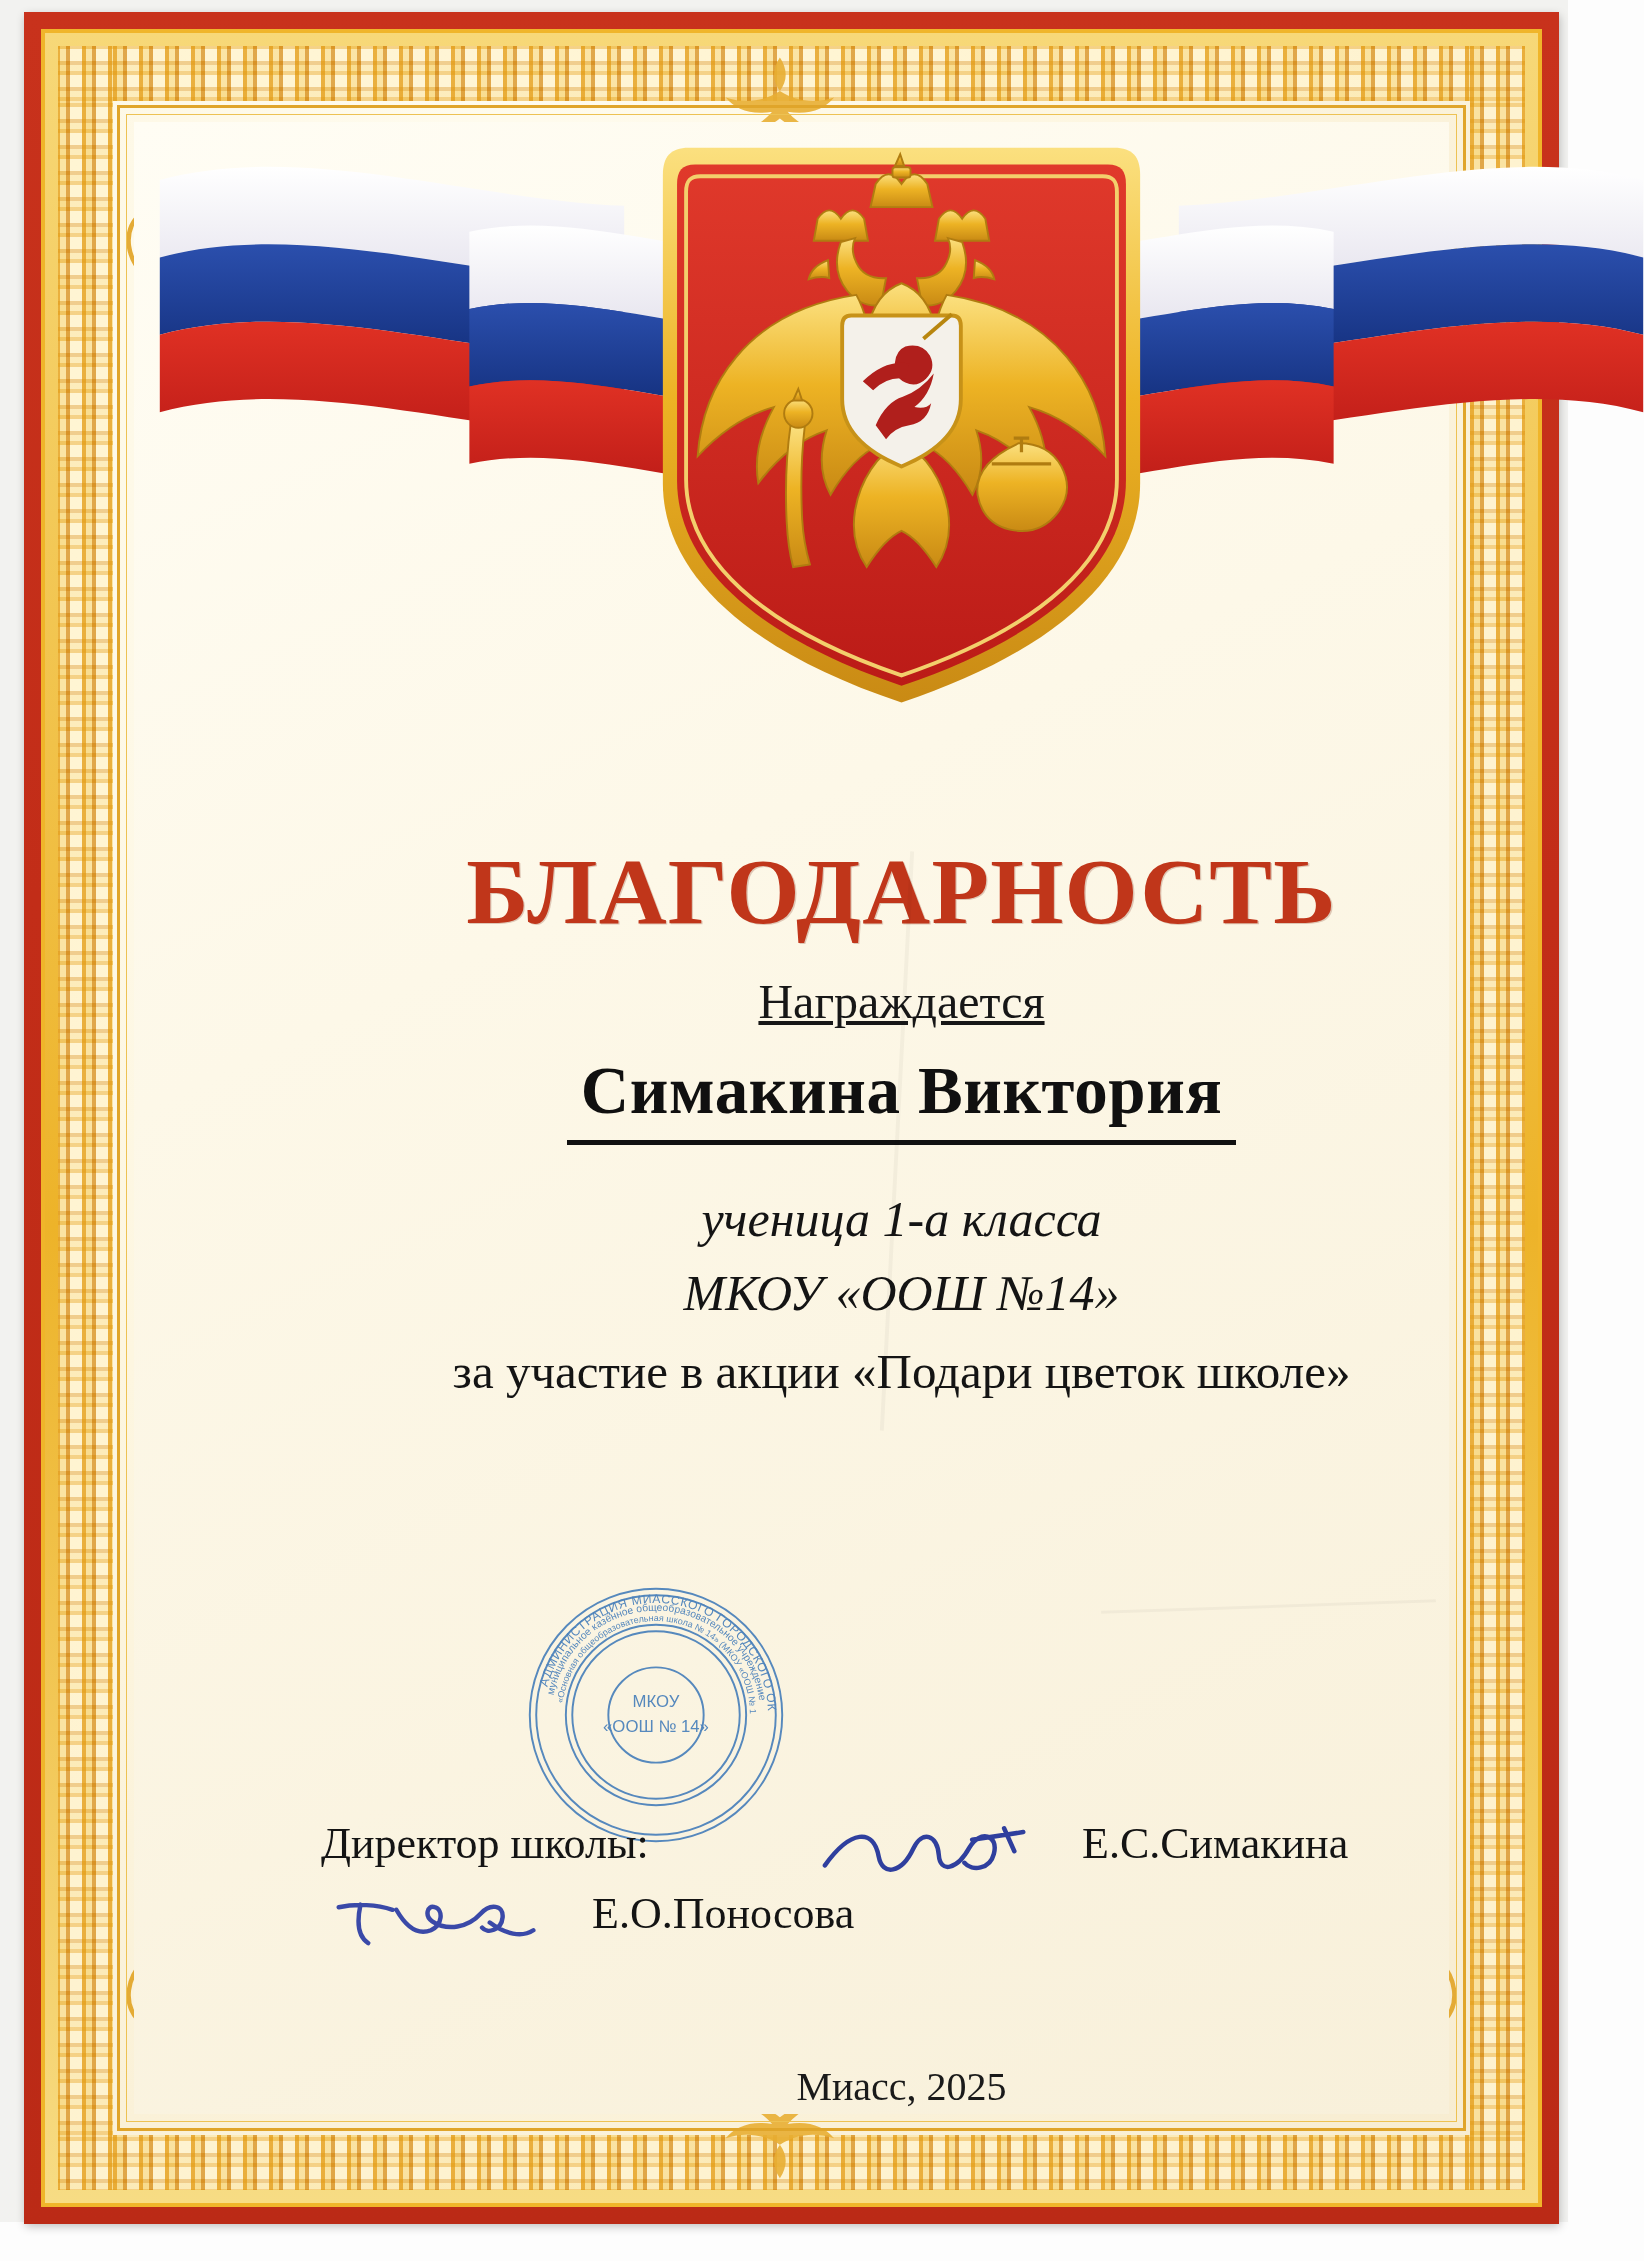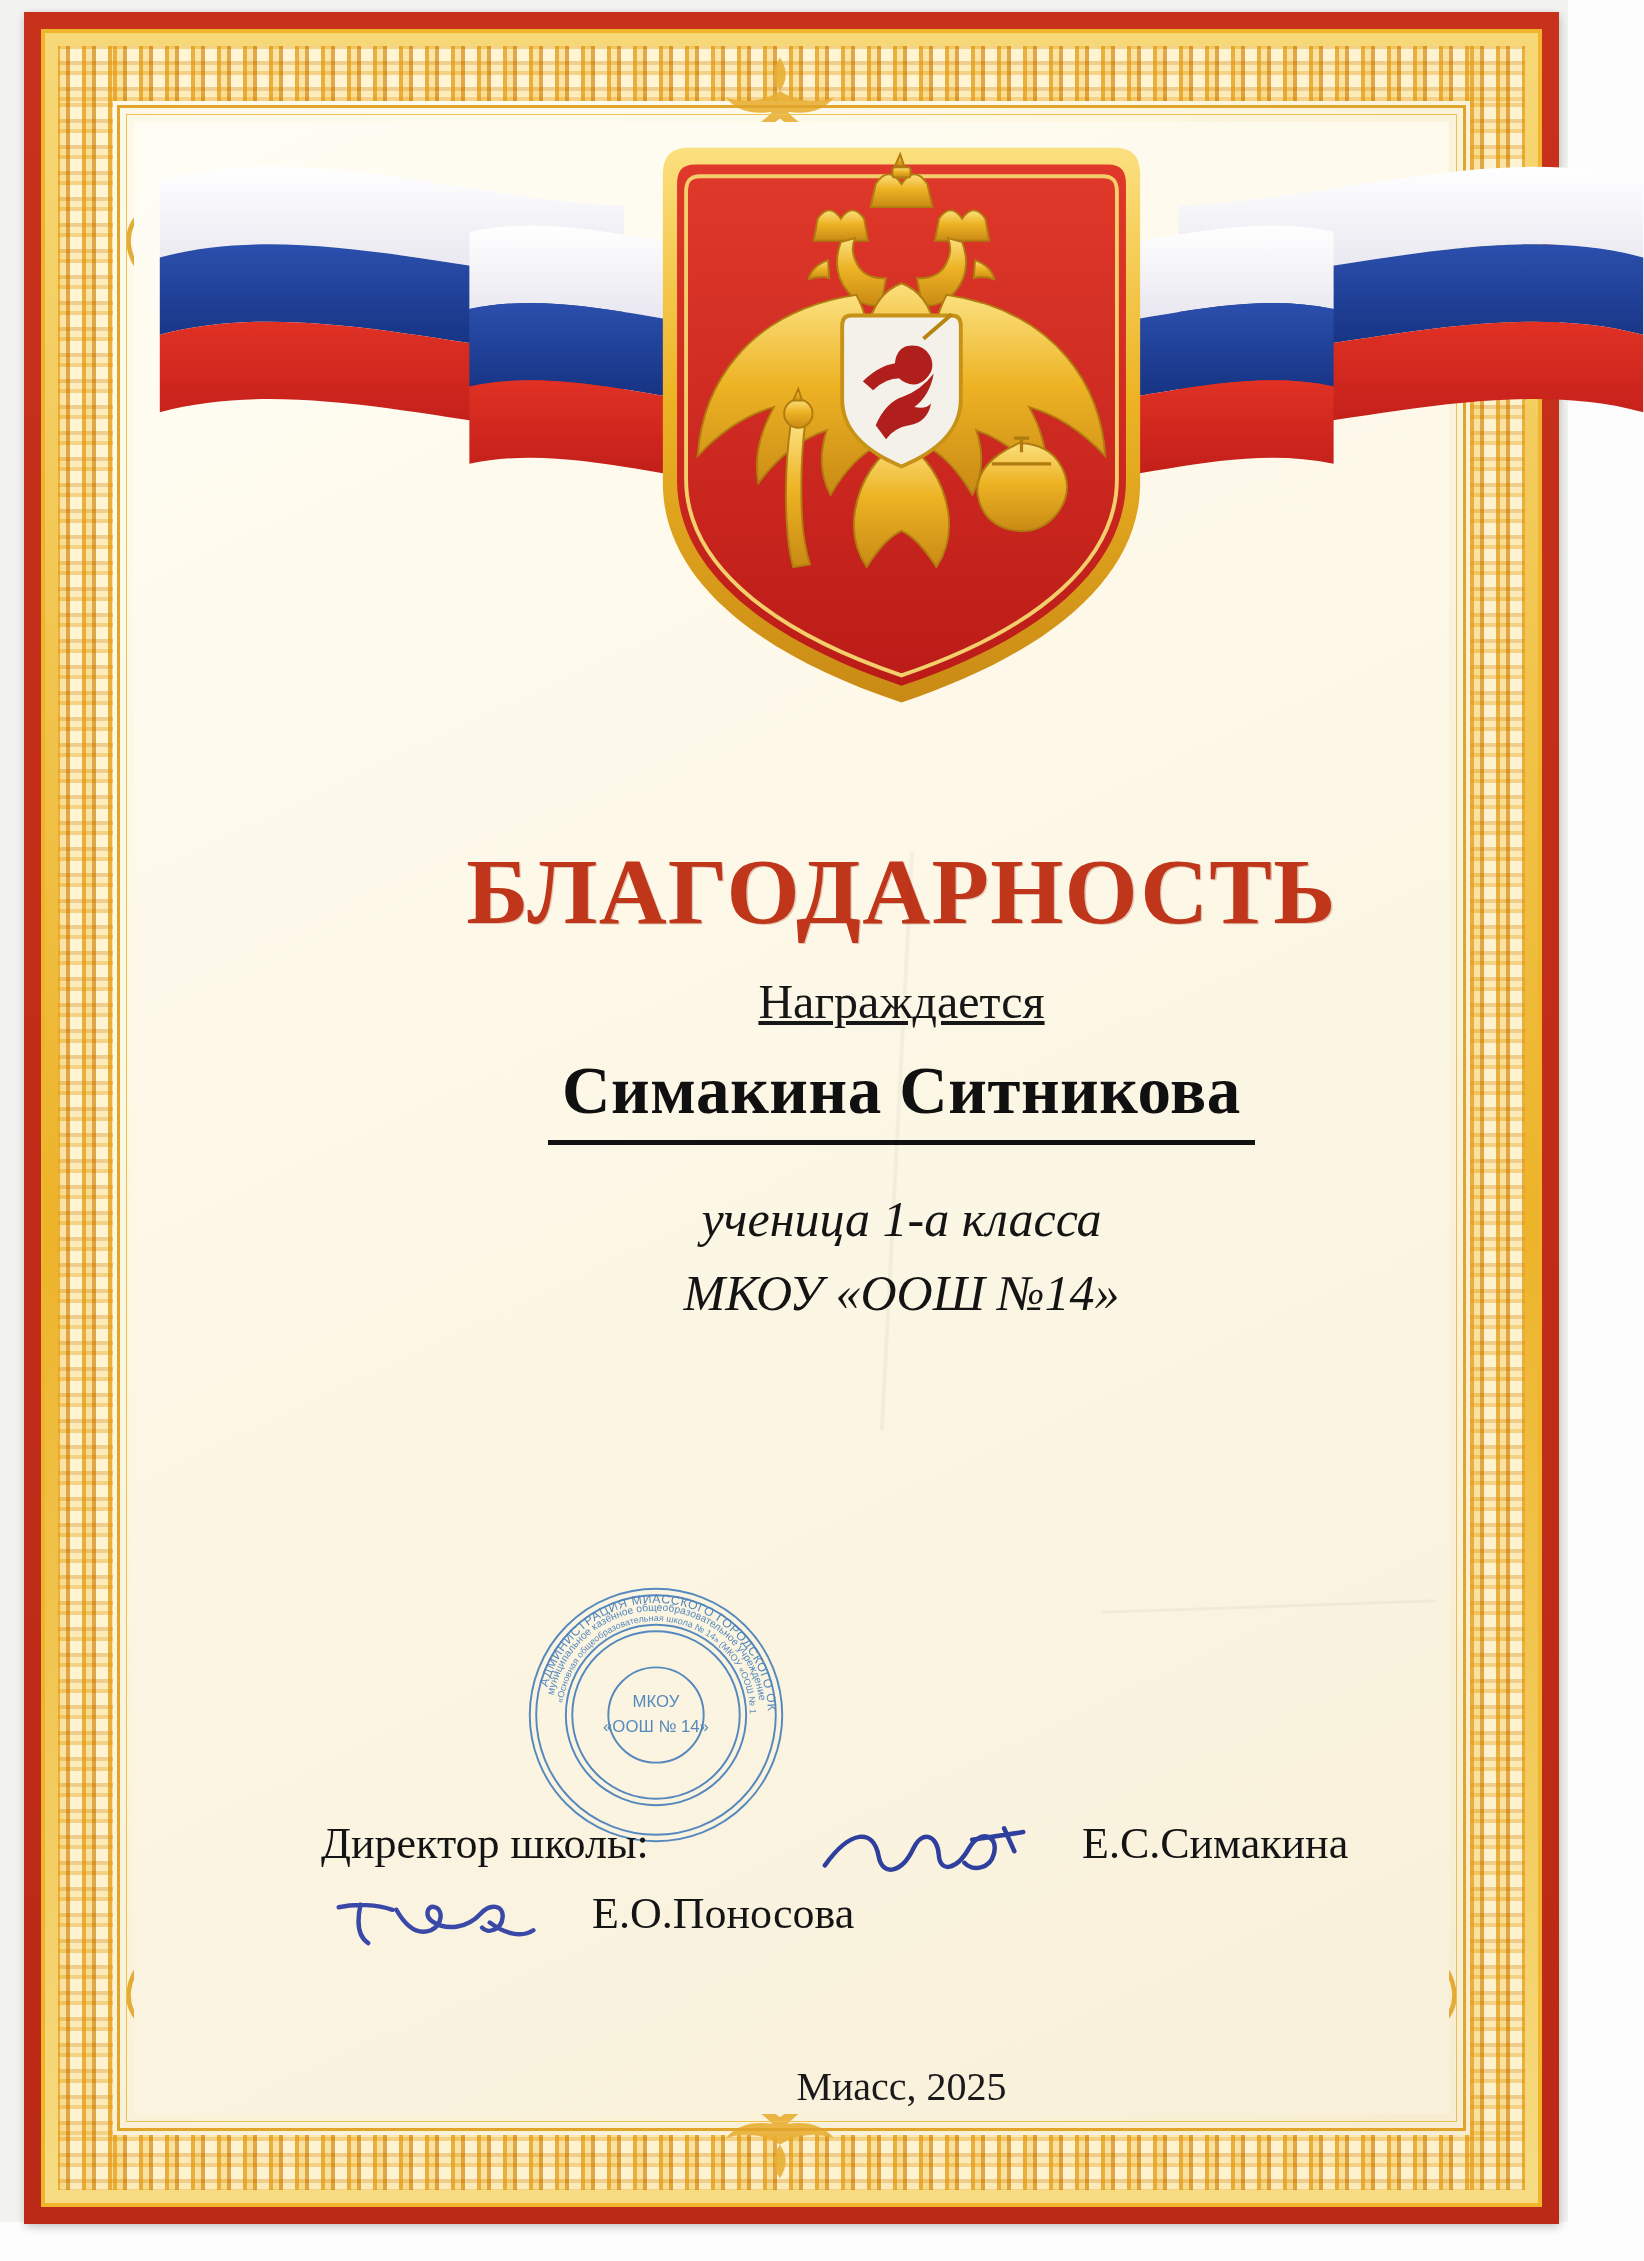--- a/index.html
+++ b/index.html
@@ -348,24 +348,25 @@
               <path d="M1130 402 q 34 -34 72 -28 l -6 24 q -28 -4 -50 18 z"></path>
             </g>
             <path d="M1224 336 l 44 -38" stroke="#b8860f" stroke-width="6" fill="none"></path>
           </g>
         </svg>
 
         <div id="text-block">
           <div id="title">БЛАГОДАРНОСТЬ</div>
           <div id="awarded-to-label">Награждается</div>
           <div id="recipient-wrap">
-            <span id="recipient-name">Симакина Ситникова</span>
+            <span id="recipient-name">Симакина Виктория</span>
           </div>
           <div class="detail-line">ученица 1-а класса</div>
           <div class="detail-line">МКОУ «ООШ №14»</div>
+          <div id="reason-line">за участие в акции «Подари цветок школе»</div>
         </div>
 
         <svg id="stamp" viewBox="0 0 500 480">
           <g fill="none" stroke="#2f6fb5" stroke-width="3" opacity="0.95">
             <circle cx="250" cy="240" r="196"></circle>
             <circle cx="250" cy="240" r="186"></circle>
             <circle cx="250" cy="240" r="140"></circle>
             <circle cx="250" cy="240" r="130"></circle>
             <circle cx="250" cy="240" r="74"></circle>
           </g>

